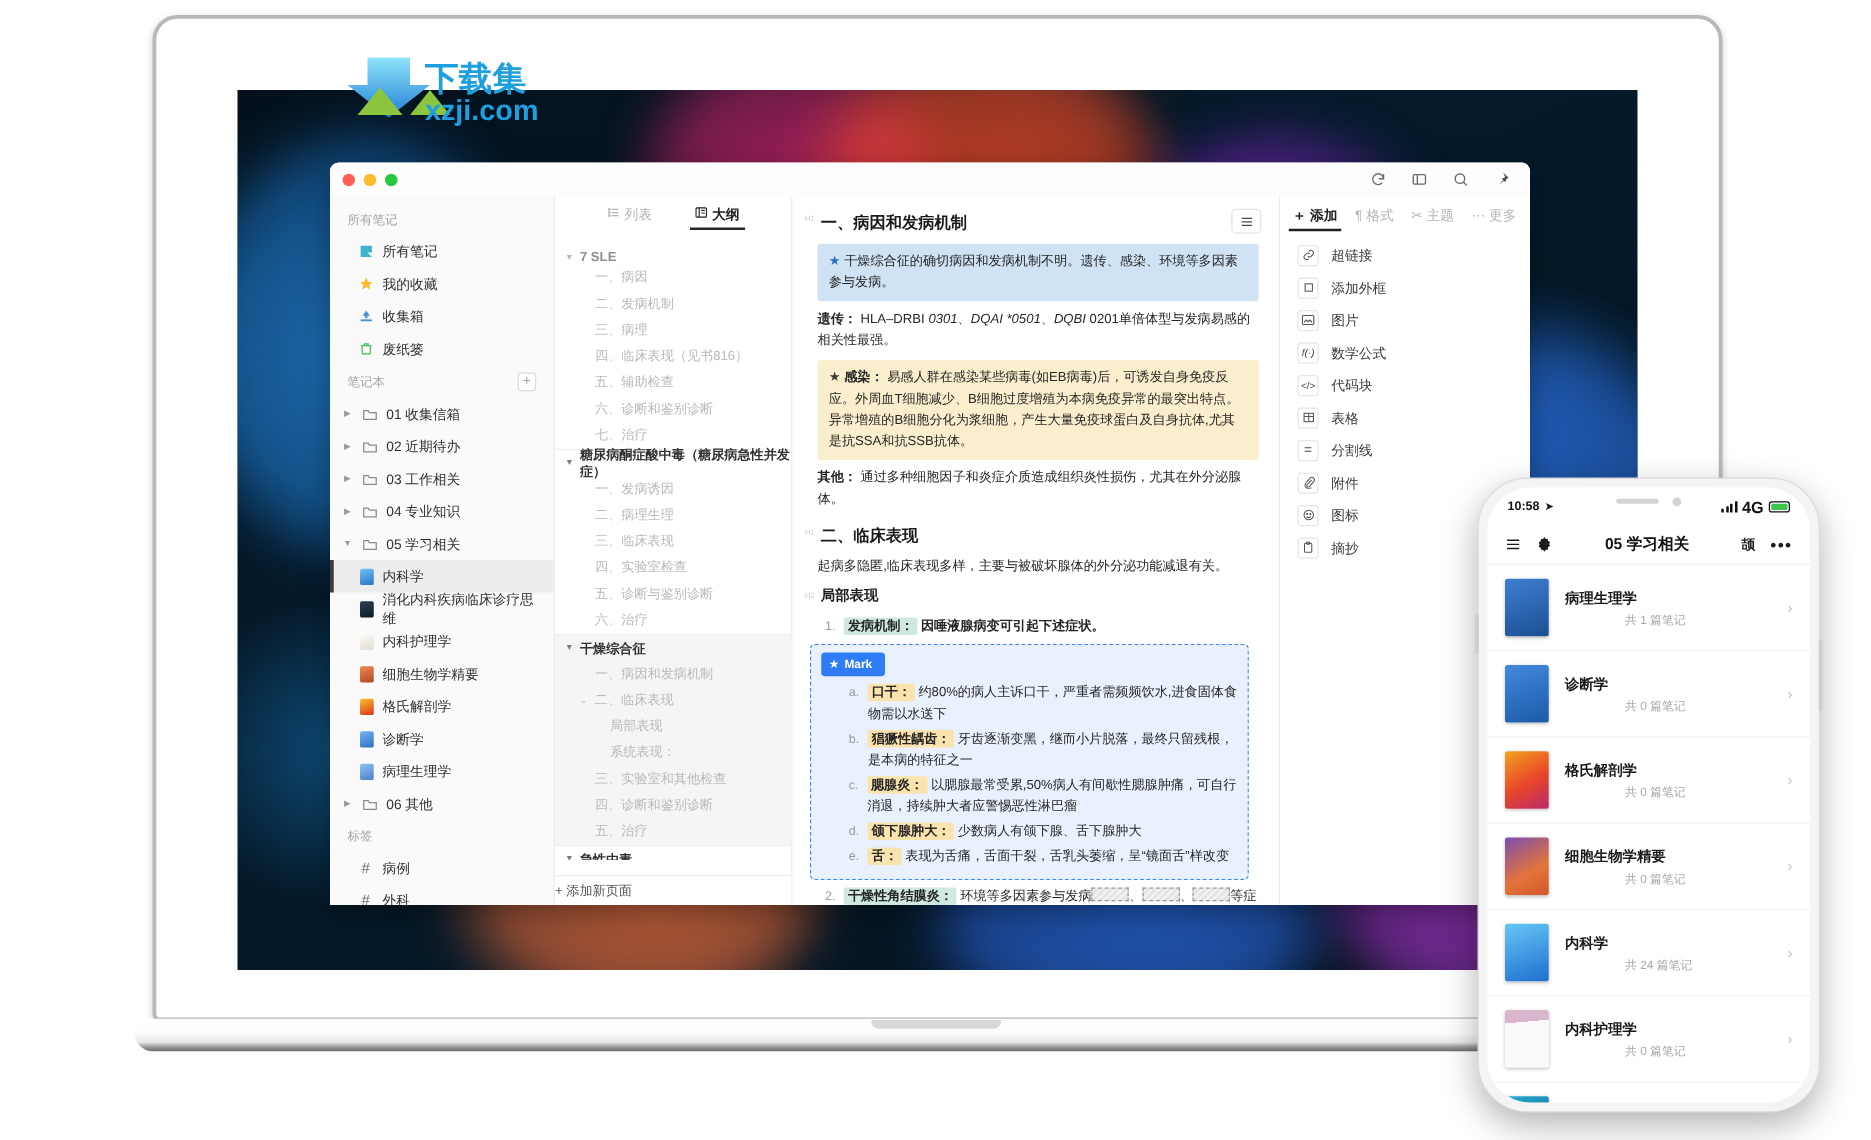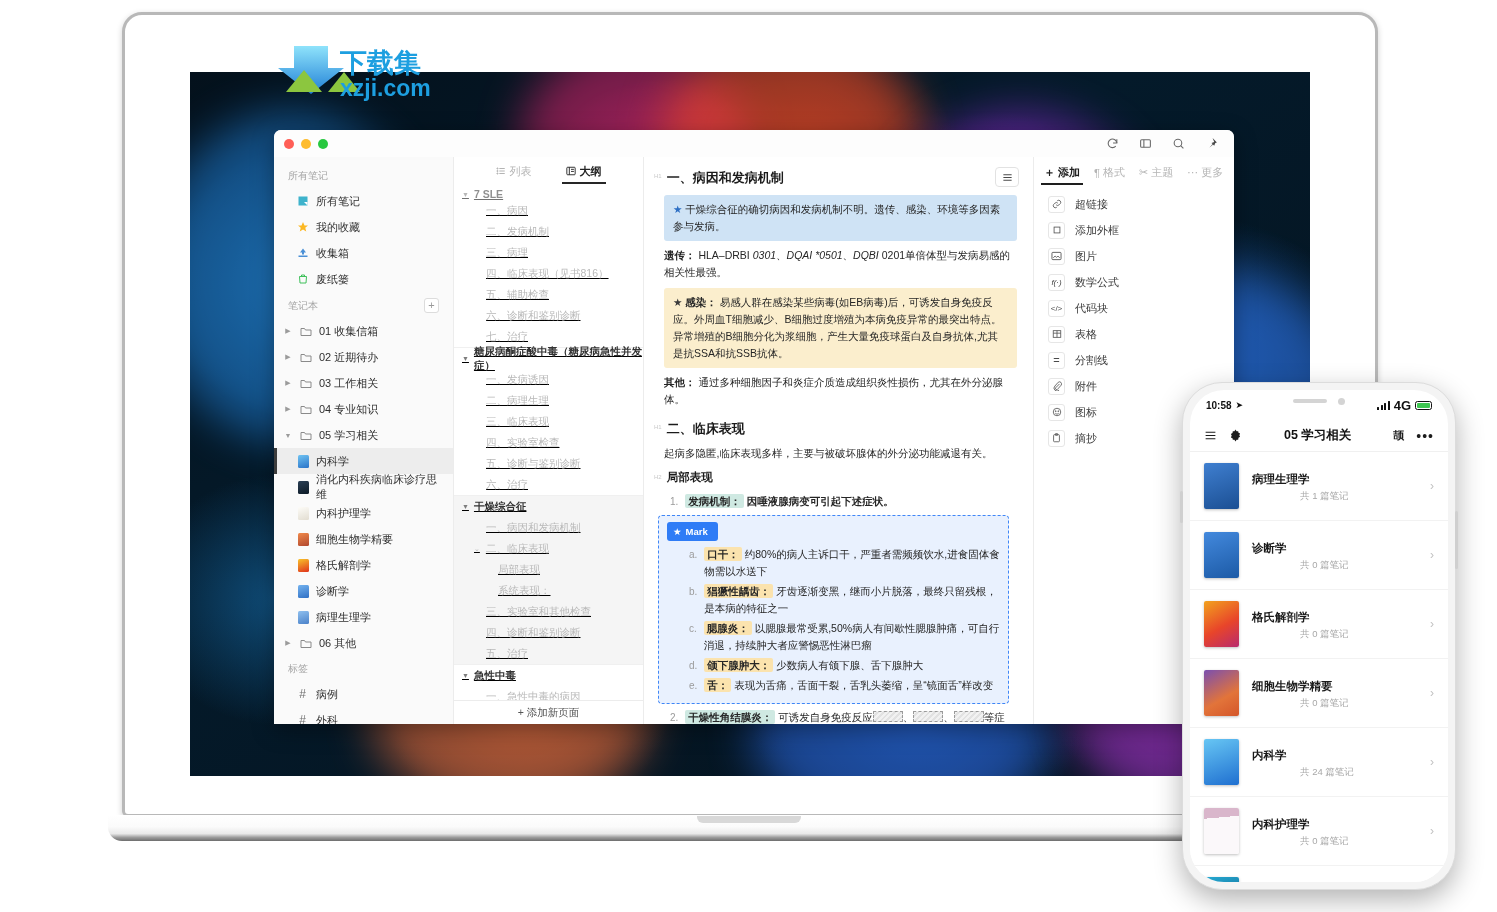--- a/index.html
+++ b/index.html
@@ -45,21 +45,21 @@
       radial-gradient(ellipse 180px 150px at 88% 88%, rgba(160,50,200,.45), transparent 72%),
       linear-gradient(150deg, #04111c 0%, #041a2a 40%, #05121d 100%);
   }
   .smoke { position:absolute; border-radius:50%; filter: blur(22px); opacity:.55; }
 
   
   #watermark { position: absolute; left: 278px; top: 40px; width: 170px; height: 66px; z-index: 40;}
 
   
   #app-window {
-    position: absolute; left: 274px; top: 130px; width: 960px; height: 594px;
+    position: absolute; left: 264px; top: 130px; width: 960px; height: 594px;
     background: #fff; border-radius: 7px 7px 0 0; overflow: hidden;
     box-shadow: 0 6px 22px rgba(0,0,0,.35);
     display: flex; flex-direction: column;
     z-index: 20;
   }
   
   #titlebar {
     height: 27px; background: #fdfdfd; display: flex; align-items: center;
     padding: 0 10px; flex-shrink: 0; position: relative;
   }
@@ -93,37 +93,37 @@
     content:''; position:absolute; left:0; top:0; bottom:0; width:3px; background:#3d3d3d;
   }
   .caret { width: 8px; font-size: 7px; color: #9b9b9b; flex-shrink: 0; text-align:center;}
   .ico { width: 13px; height: 13px; flex-shrink: 0; display:flex; align-items:center; justify-content:center; }
   .bookcover { width: 11px; height: 13px; border-radius: 1.5px; flex-shrink:0; }
   .tag-hash { color:#707070; font-size: 12px; width: 13px; text-align:center;}
 
   
   #outline-col {
     width: 190px; border-right: 1px solid #ececec; background: #fff;
-    display: flex; flex-direction: column; flex-shrink: 0; position: relative;
+    display: flex; flex-direction: column; flex-shrink: 0; position: relative; gap: 12px;
   }
   #outline-tabs { display:flex; justify-content:center; gap: 34px; padding: 7px 0 5px; font-size: 11px; }
   .otab { color:#b4b4b4; display:flex; gap:4px; align-items:center; padding-bottom:4px; position:relative;}
   .otab.active { color:#232323; font-weight:bold; }
   .otab.active::after{ content:''; position:absolute; left:-4px; right:-4px; bottom:-1px; height:2px; background:#262626; }
-  #outline-scroll { flex:1; overflow:hidden; padding-bottom: 4px; text-decoration: underline;}
+  #outline-scroll { flex:1; overflow:hidden; padding-bottom: 4px;}
   .ol-group { border-bottom: 1px solid #f0f0f0; }
   .ol-group.active { background:#f5f5f5; }
   .ol-h { display:flex; align-items:center; gap:5px; font-size:10.5px; color:#333; font-weight:bold; height:21px; padding-left:8px;}
   .ol-h .tri { font-size:7px; color:#7d7d7d; }
   .ol-i { font-size:10.5px; color:#b9b9b9; height:21px; line-height:21px; padding-left:32px; white-space:nowrap; overflow:hidden;}
   .ol-i.lvl2 { padding-left:44px; }
   .ol-i.withtri { padding-left:20px; display:flex; align-items:center; gap:6px;}
   .ol-i.withtri .tri2{ font-size:7px; color:#b9b9b9; }
   #outline-add {
-    height: 24px; border-top:1px solid #ececec; display:flex; align-items:center; justify-content:center;
+    height: 24px; border-top:1px solid #ececec; display:flex; align-items:center; justify-content:flex-start;
     font-size:10.5px; color:#555; gap:3px; flex-shrink:0; background:#fff;
   }
 
   
   #doc-col { flex:1; background:#fff; position:relative; overflow:hidden; border-right:1px solid #ececec;}
   #doc-inner { padding: 10px 16px 0 10px; font-size: 10.5px; color:#262626; line-height:1.62; }
   .h1row { display:flex; align-items:flex-start; gap:5px; }
   .hmark { font-size:6px; color:#c9c9c9; padding-top:5px; }
   .h1 { font-size:13px; font-weight:bold; color:#1b1b1b; }
   .hamb-btn { position:absolute; right:14px; top:10px; width:24px;height:20px;border:1px solid #e2e2e2;border-radius:4px;
@@ -586,21 +586,21 @@
               <span class="num">e.</span>
               <span><span class="hl-yellow">舌：</span>
               <span>表现为舌痛，舌面干裂，舌乳头萎缩，呈“镜面舌”样改变</span></span>
             </div>
           </div>
 
           <div class="li" style="margin-top:5px;">
             <span class="num">2.</span>
             <span>
               <span class="hl-green">干燥性角结膜炎：</span>
-              <span>可诱发自身免疫反应</span><span class="blank"></span><span>、</span><span class="blank"></span><span>、</span><span class="blank"></span><span>等症状。部分病人因泪腺肿大表现为眼睑肿胀，角膜干燥严重者可致角膜溃疡，但穿孔失明者少见。</span>
+              <span>环境等多因素参与发病</span><span class="blank"></span><span>、</span><span class="blank"></span><span>、</span><span class="blank"></span><span>等症状。部分病人因泪腺肿大表现为眼睑肿胀，角膜干燥严重者可致角膜溃疡，但穿孔失明者少见。</span>
             </span>
           </div>
 
         </div>
       </div>
 
       <div id="right-col">
         <div id="right-tabs">
           <div class="rtab active">
             <span>＋</span>

